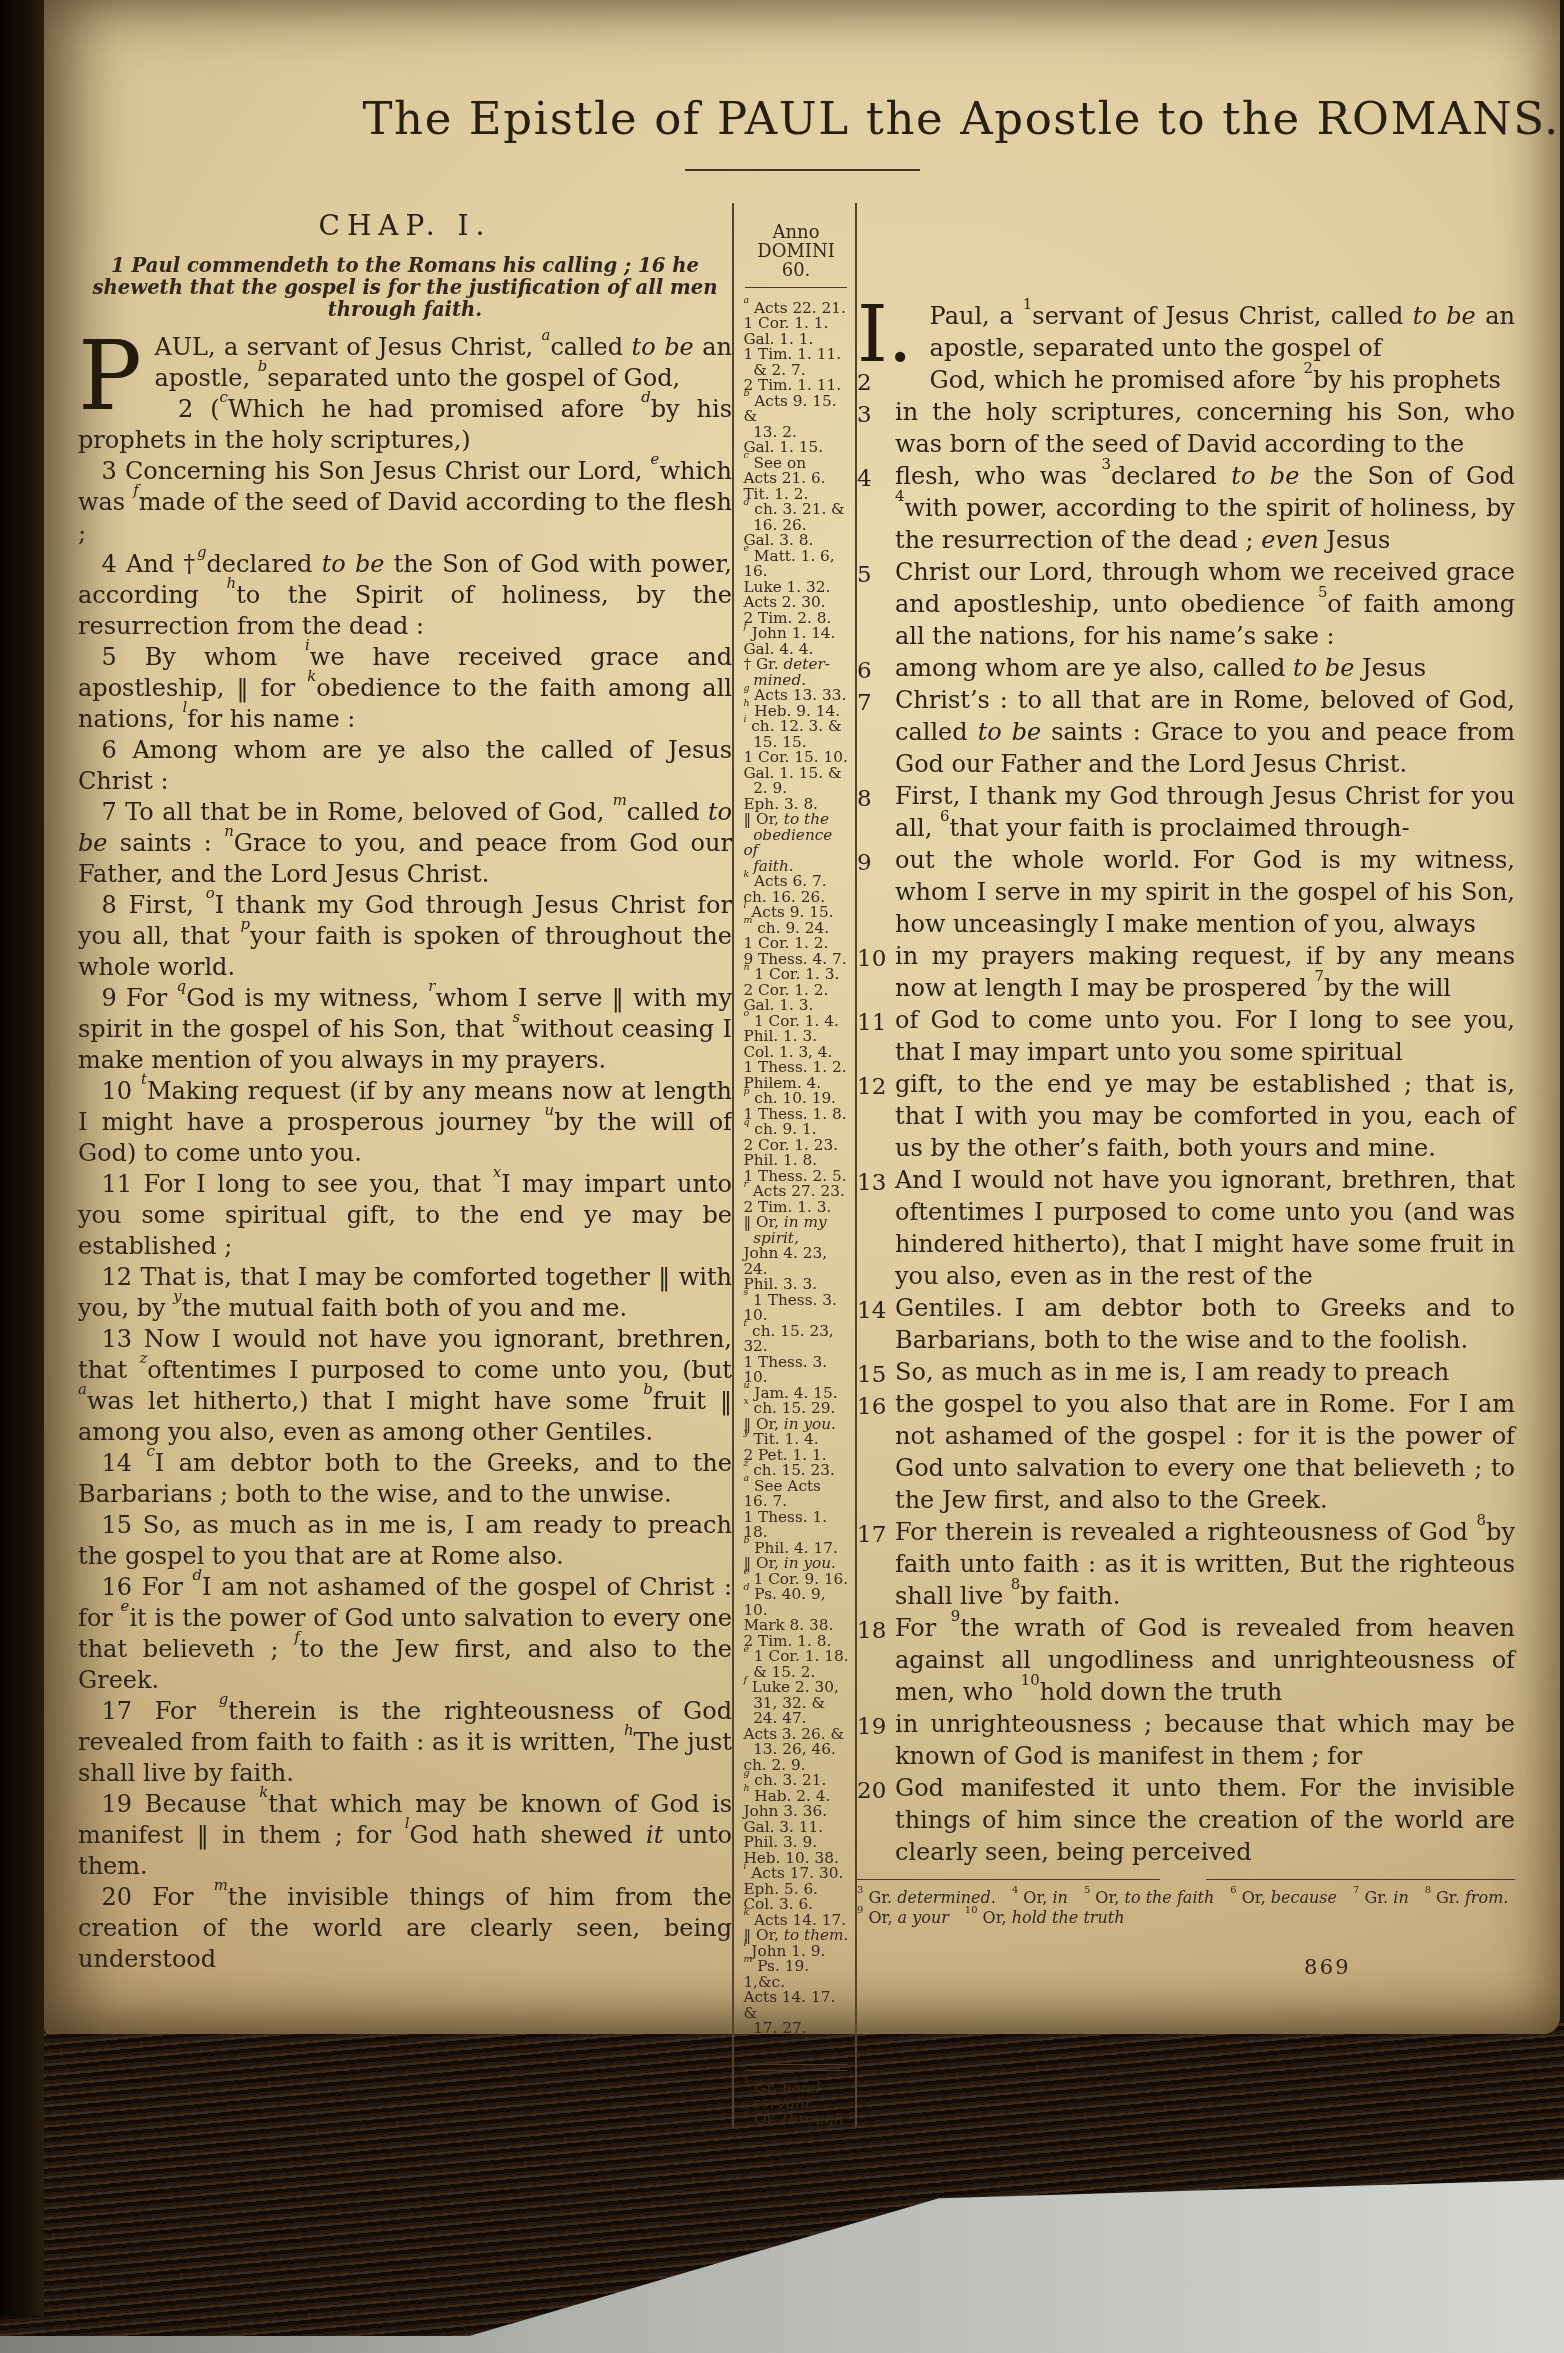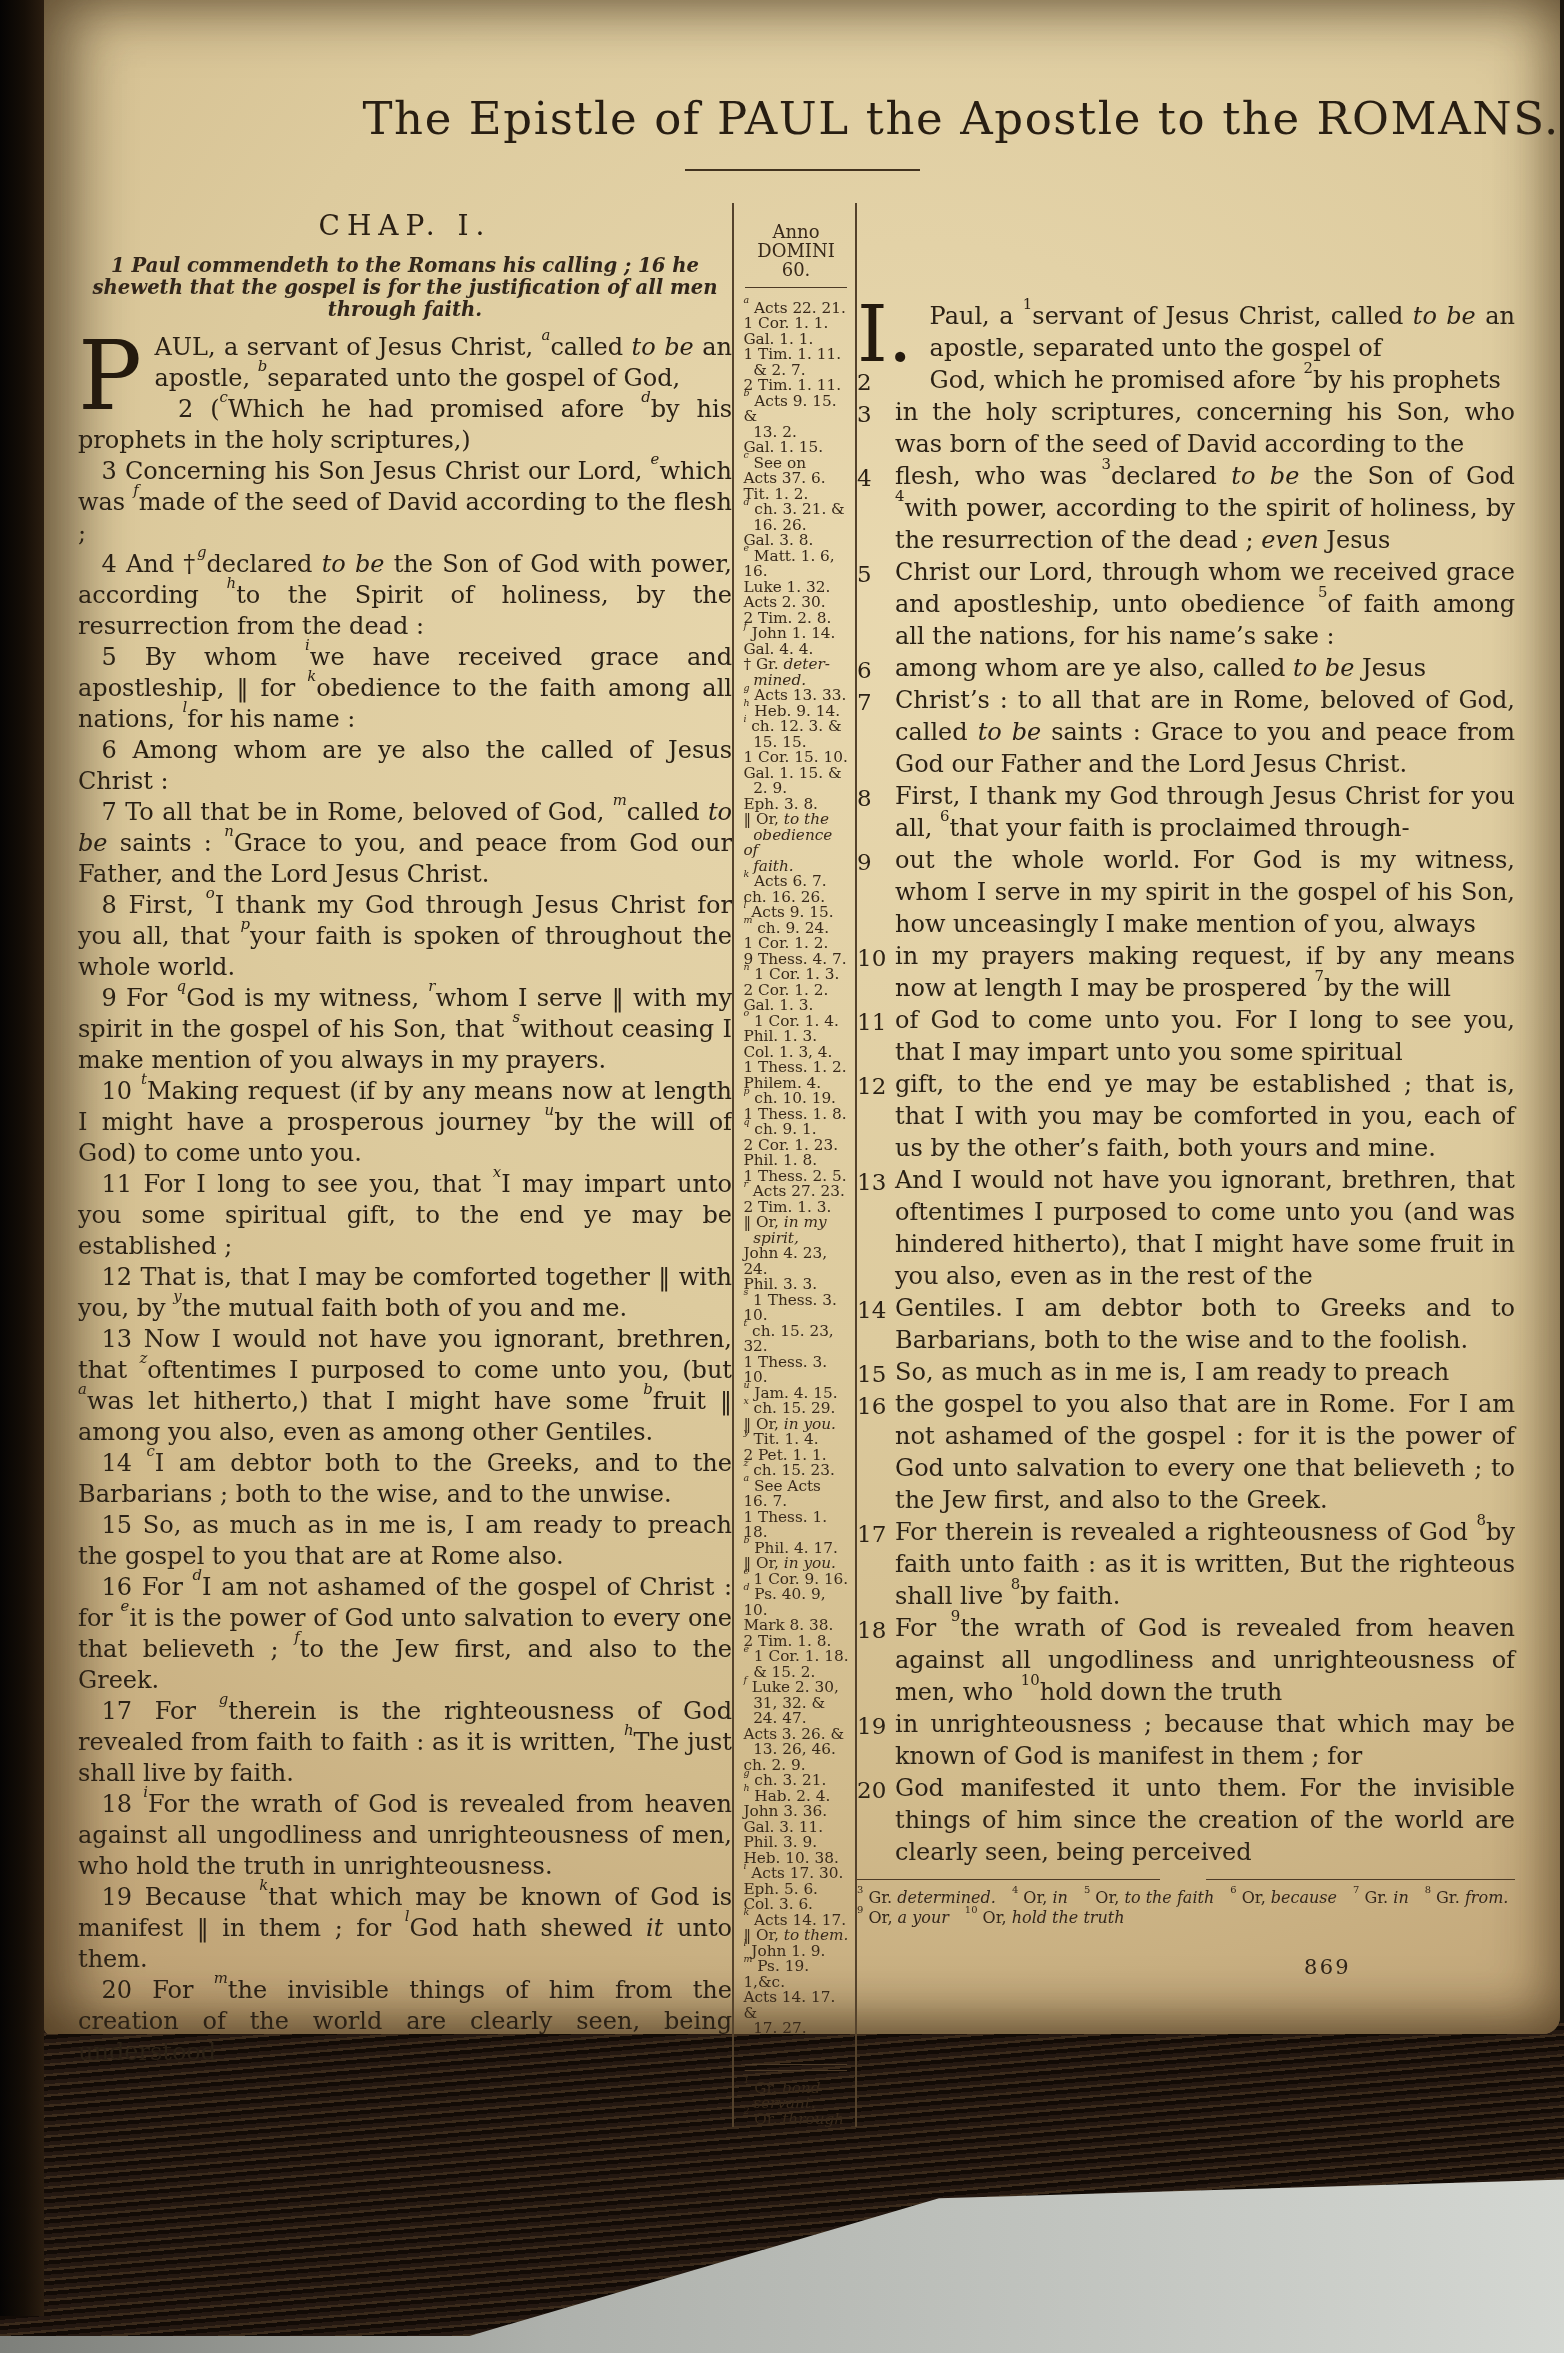--- a/index.html
+++ b/index.html
@@ -100,21 +100,20 @@
               <p class="kjv-verse">13 Now I would not have you ignorant, brethren, that <sup>z</sup>oftentimes I purposed to come unto you, (but <sup>a</sup>was let hitherto,) that I might have some <sup>b</sup>fruit ‖ among you also, even as among other Gentiles.</p>
 
               <p class="kjv-verse">14 <sup>c</sup>I am debtor both to the Greeks, and to the Barbarians ; both to the wise, and to the unwise.</p>
 
               <p class="kjv-verse">15 So, as much as in me is, I am ready to preach the gospel to you that are at Rome also.</p>
 
               <p class="kjv-verse">16 For <sup>d</sup>I am not ashamed of the gospel of Christ : for <sup>e</sup>it is the power of God unto salvation to every one that believeth ; <sup>f</sup>to the Jew first, and also to the Greek.</p>
 
               <p class="kjv-verse">17 For <sup>g</sup>therein is the righteousness of God revealed from faith to faith : as it is written, <sup>h</sup>The just shall live by faith.</p>
 
-              <p class="kjv-verse">18 <sup>i</sup>For the wrath of God is revealed from heaven against all ungodliness and unrighteousness of men, who hold the truth in unrighteousness.</p>
 
               <p class="kjv-verse">19 Because <sup>k</sup>that which may be known of God is manifest ‖ in them ; for <sup>l</sup>God hath shewed <i>it</i> unto them.</p>
 
               <p class="kjv-verse">20 For <sup>m</sup>the invisible things of him from the creation of the world are clearly seen, being understood</p>
             </div>
         </div>
       </div>
 
       <div class="col mid">
         <div>
@@ -141,21 +140,21 @@
             <div class="mc-line">2 Tim. 1. 11.</div>
 
             <div class="mc-line"><sup>b</sup> Acts 9. 15. &amp;</div>
 
             <div class="mc-line">  13. 2.</div>
 
             <div class="mc-line">Gal. 1. 15.</div>
 
             <div class="mc-line"><sup>c</sup> See on</div>
 
-            <div class="mc-line">Acts 37. 6.</div>
+            <div class="mc-line">Acts 21. 6.</div>
 
             <div class="mc-line">Tit. 1. 2.</div>
 
             <div class="mc-line"><sup>d</sup> ch. 3. 21. &amp;</div>
 
             <div class="mc-line">  16. 26.</div>
 
             <div class="mc-line">Gal. 3. 8.</div>
 
             <div class="mc-line"><sup>e</sup> Matt. 1. 6, 16.</div>

